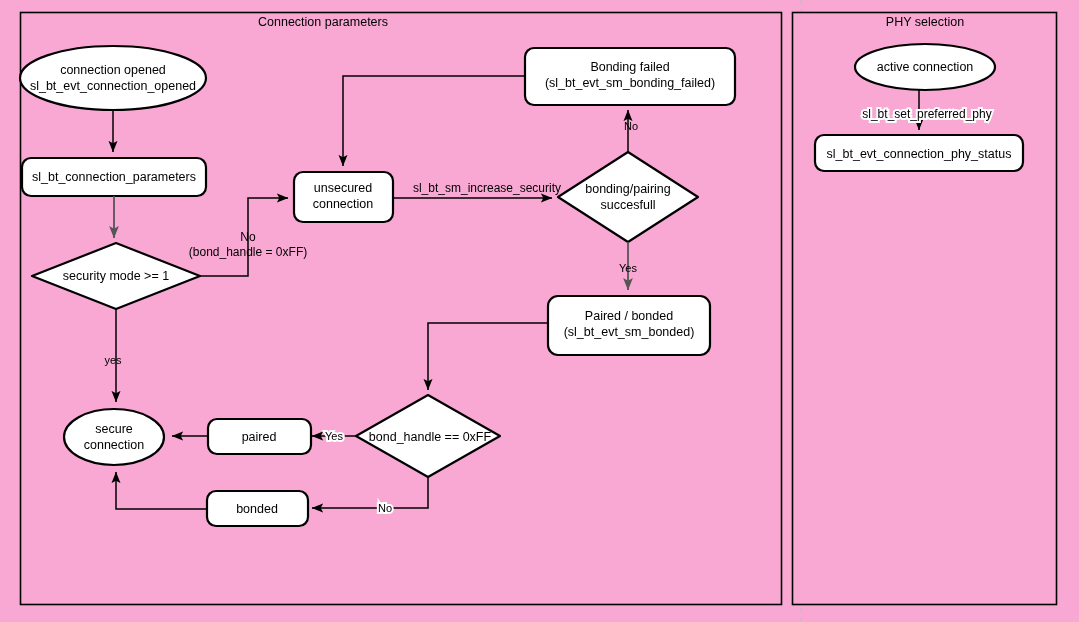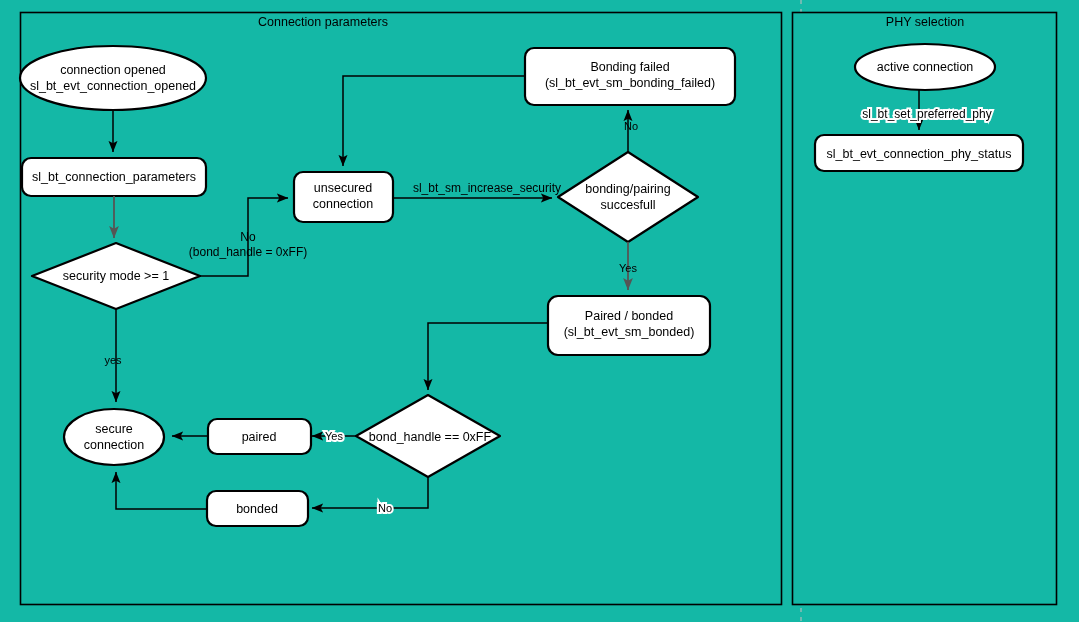--- a/index.html
+++ b/index.html
@@ -10,21 +10,21 @@
   body {
     width: 1079px;
     height: 622px;
     font-family: "Liberation Sans", sans-serif;
     overflow: hidden;
   }
   #canvas {
     position: relative;
     width: 1079px;
     height: 622px;
-    background: #14b8a6;
+    background: #f9a8d4;
   }
   svg#diagram {
     position: absolute;
     left: 0;
     top: 0;
     width: 1079px;
     height: 622px;
   }
   .panel-border {
     fill: none;

